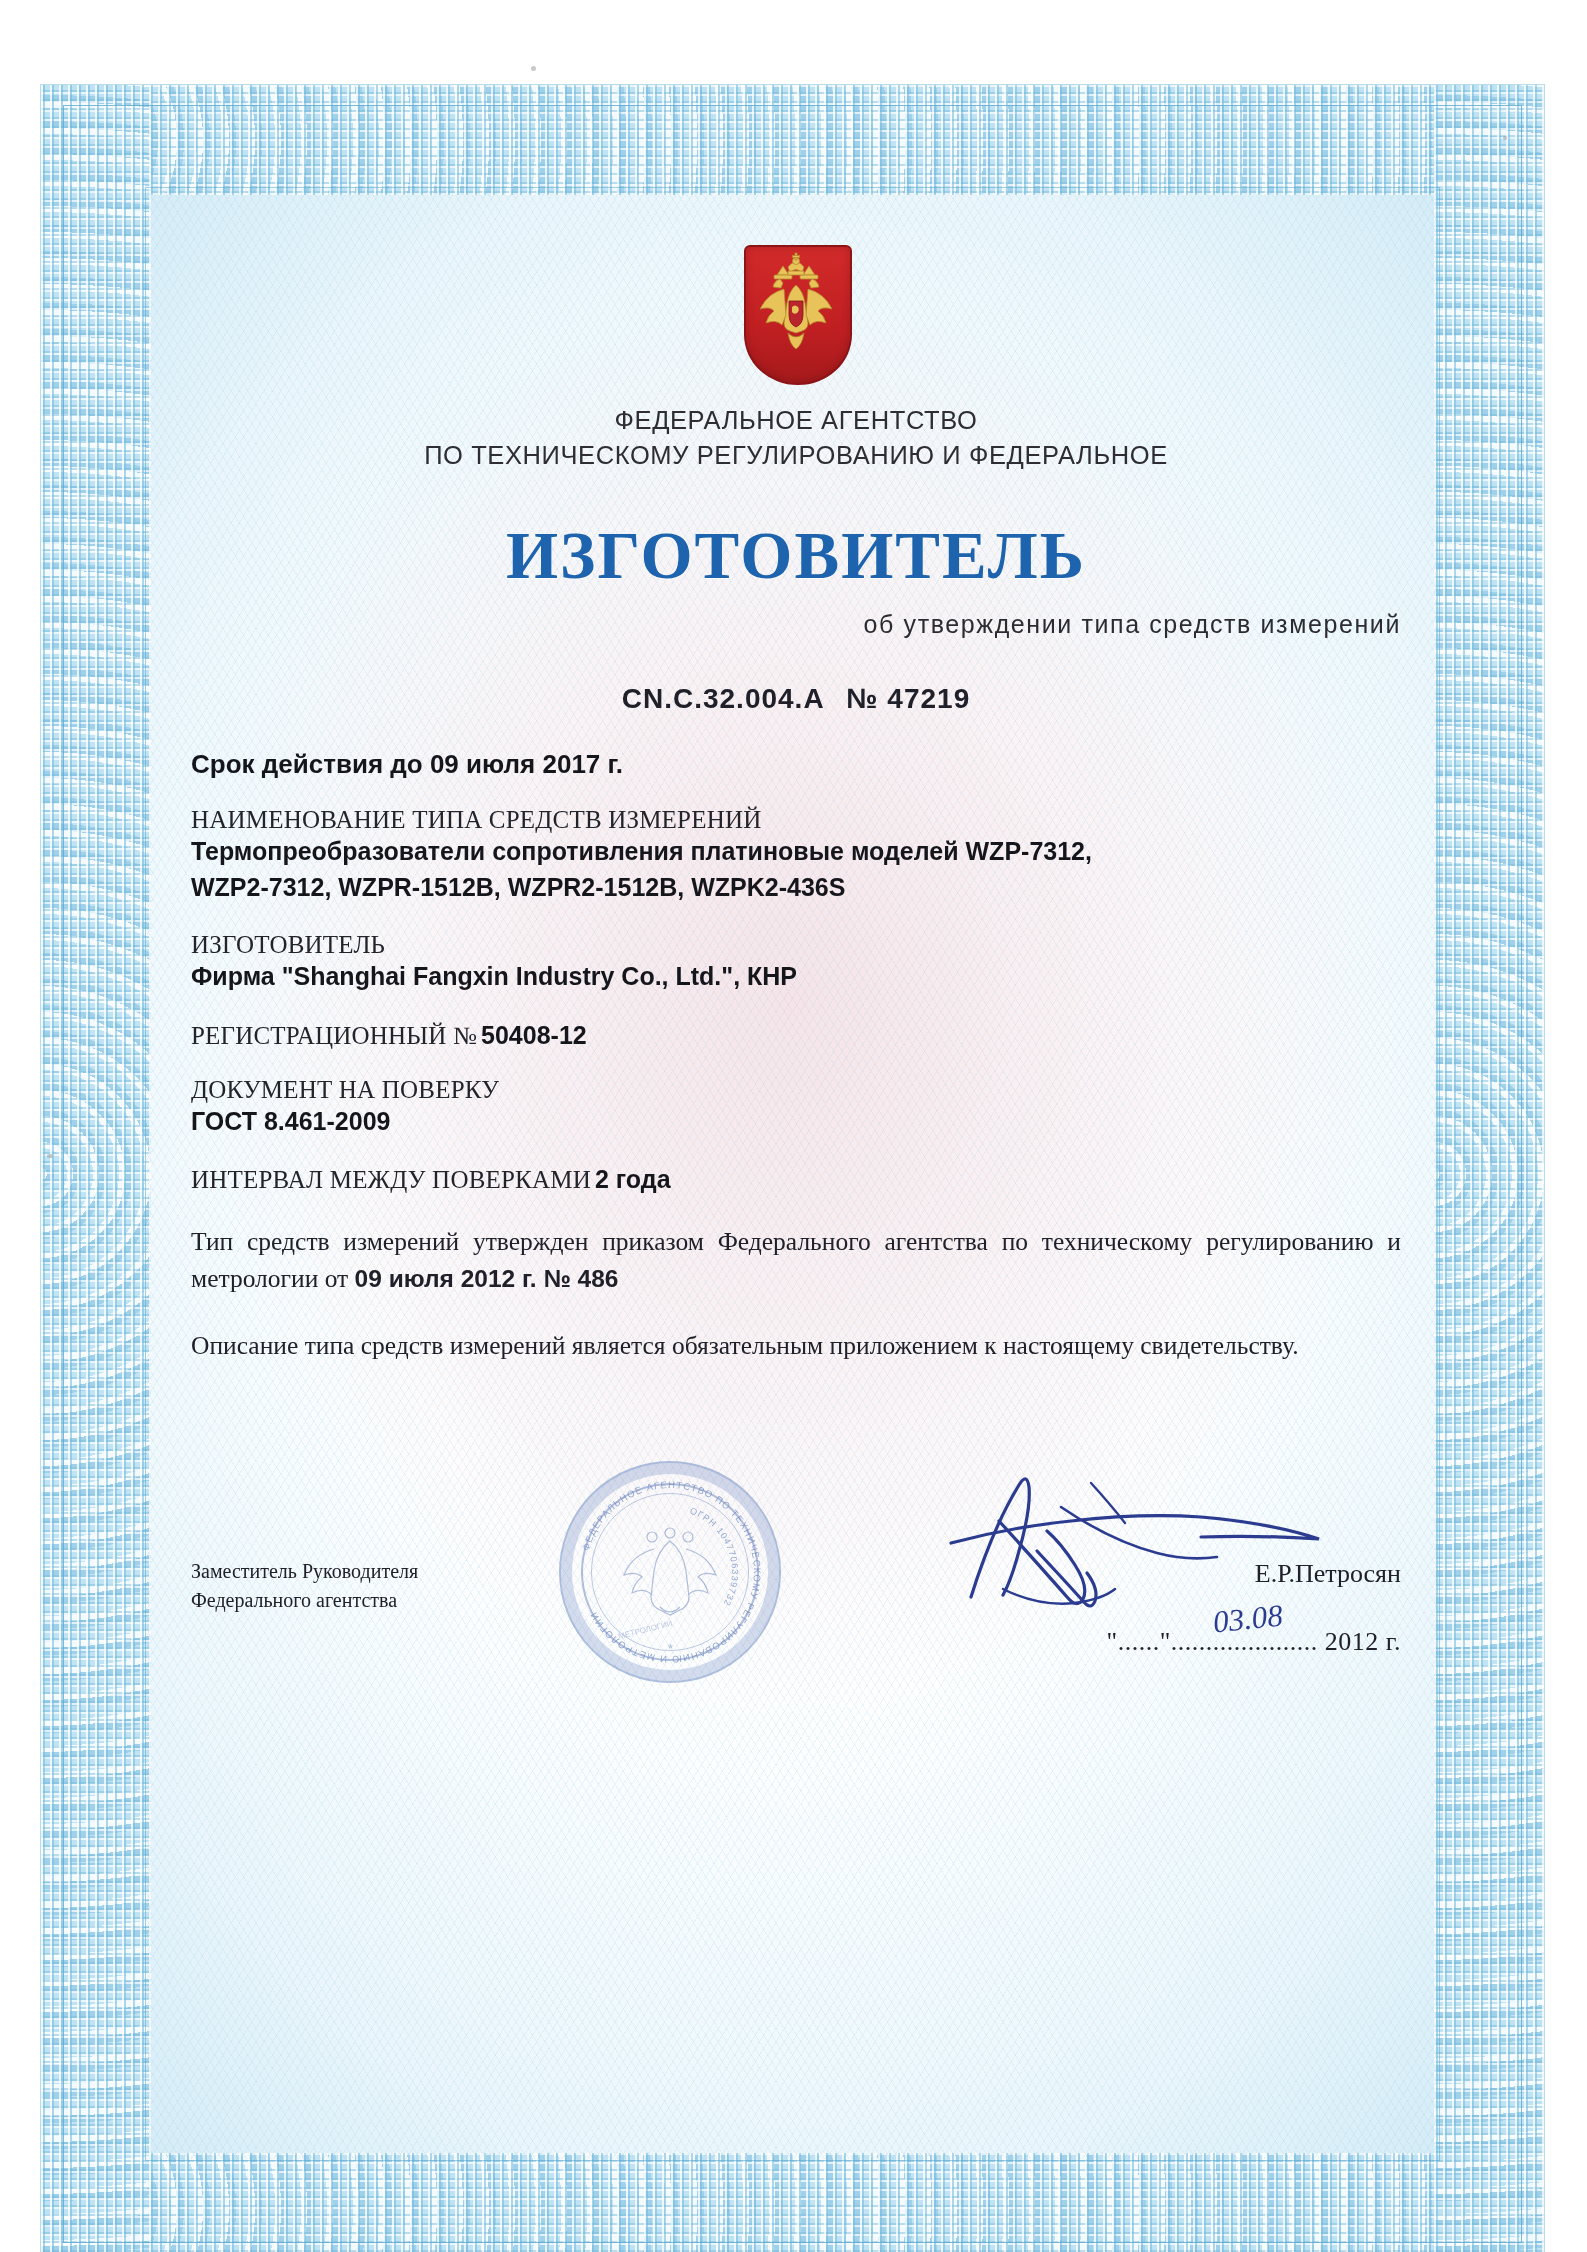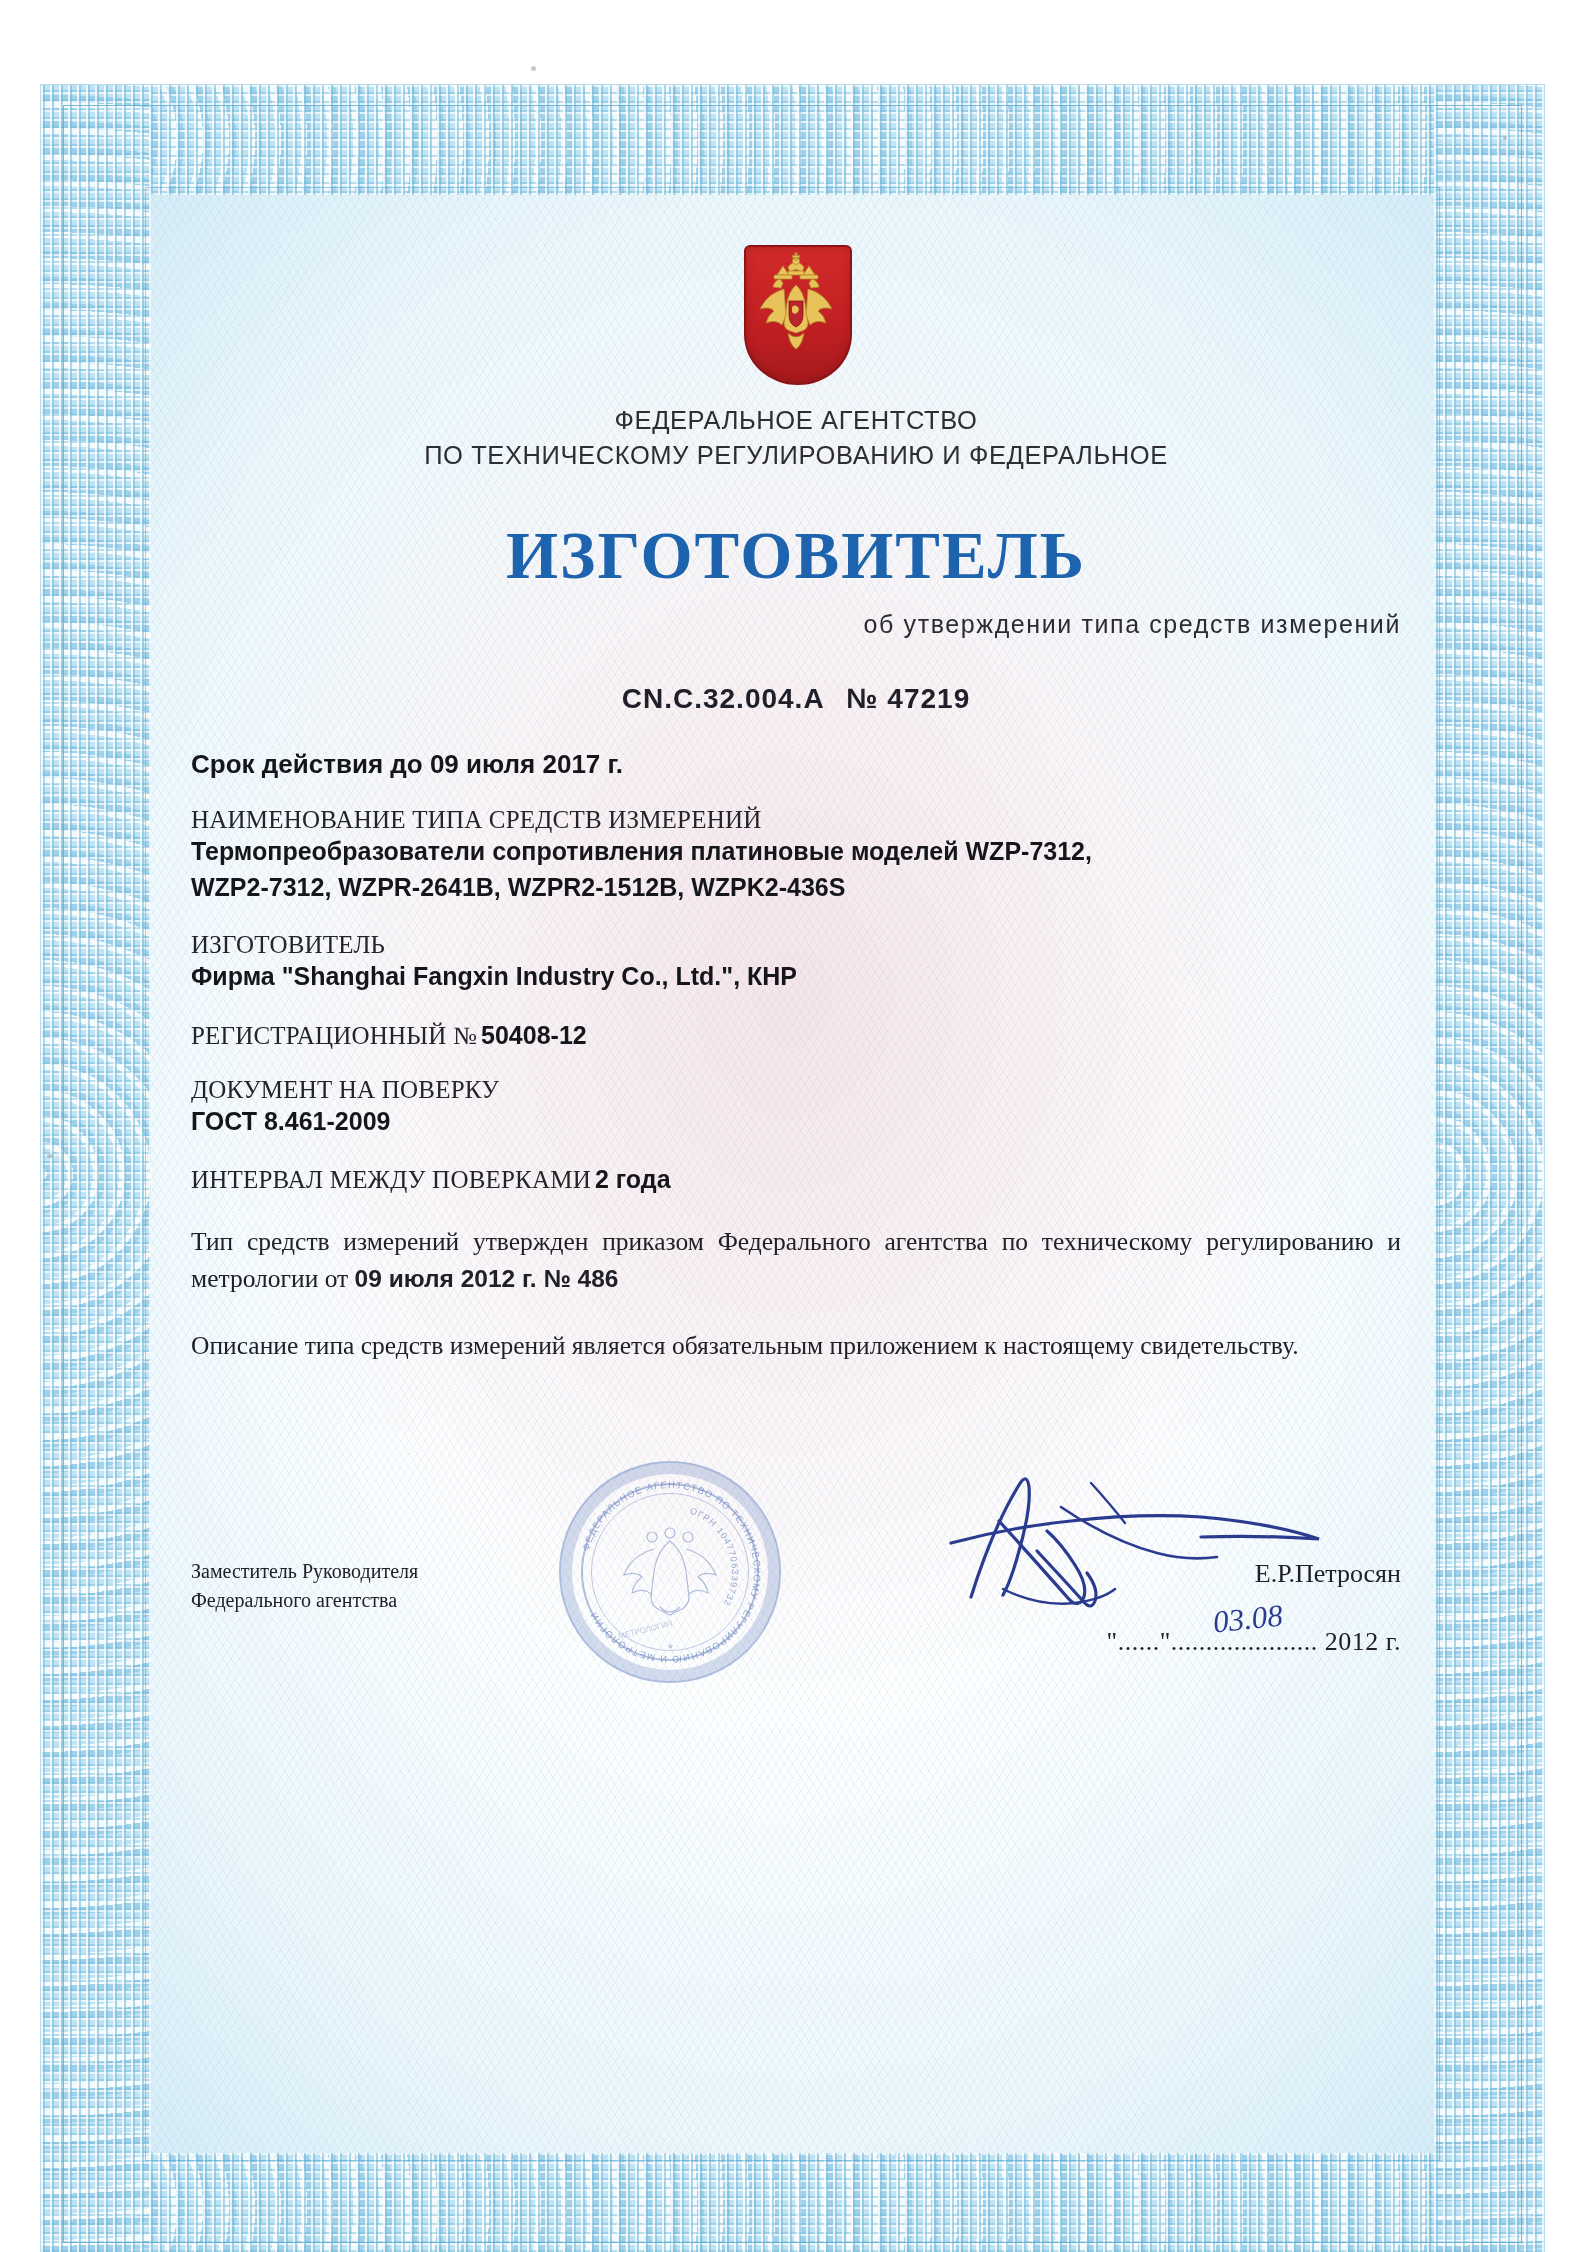--- a/index.html
+++ b/index.html
@@ -342,21 +342,21 @@
         <span>CN.C.32.004.A</span>
         <span class="num">№</span>
         <span>47219</span>
       </div>
 
       <div class="validity">Срок действия до  09 июля 2017 г.</div>
 
       <div class="block">
         <div class="lbl">НАИМЕНОВАНИЕ ТИПА СРЕДСТВ ИЗМЕРЕНИЙ</div>
         <div class="val">Термопреобразователи сопротивления платиновые моделей WZP-7312,</div>
-        <div class="val">WZP2-7312, WZPR-2641B, WZPR2-1512B, WZPK2-436S</div>
+        <div class="val">WZP2-7312, WZPR-1512B, WZPR2-1512B, WZPK2-436S</div>
       </div>
 
       <div class="block">
         <div class="lbl">ИЗГОТОВИТЕЛЬ</div>
         <div class="val">Фирма "Shanghai Fangxin Industry Co., Ltd.", КНР</div>
       </div>
 
       <div class="block row-inline">
         <span class="lbl">РЕГИСТРАЦИОННЫЙ №</span>
         <span class="inline-val">50408-12</span>

